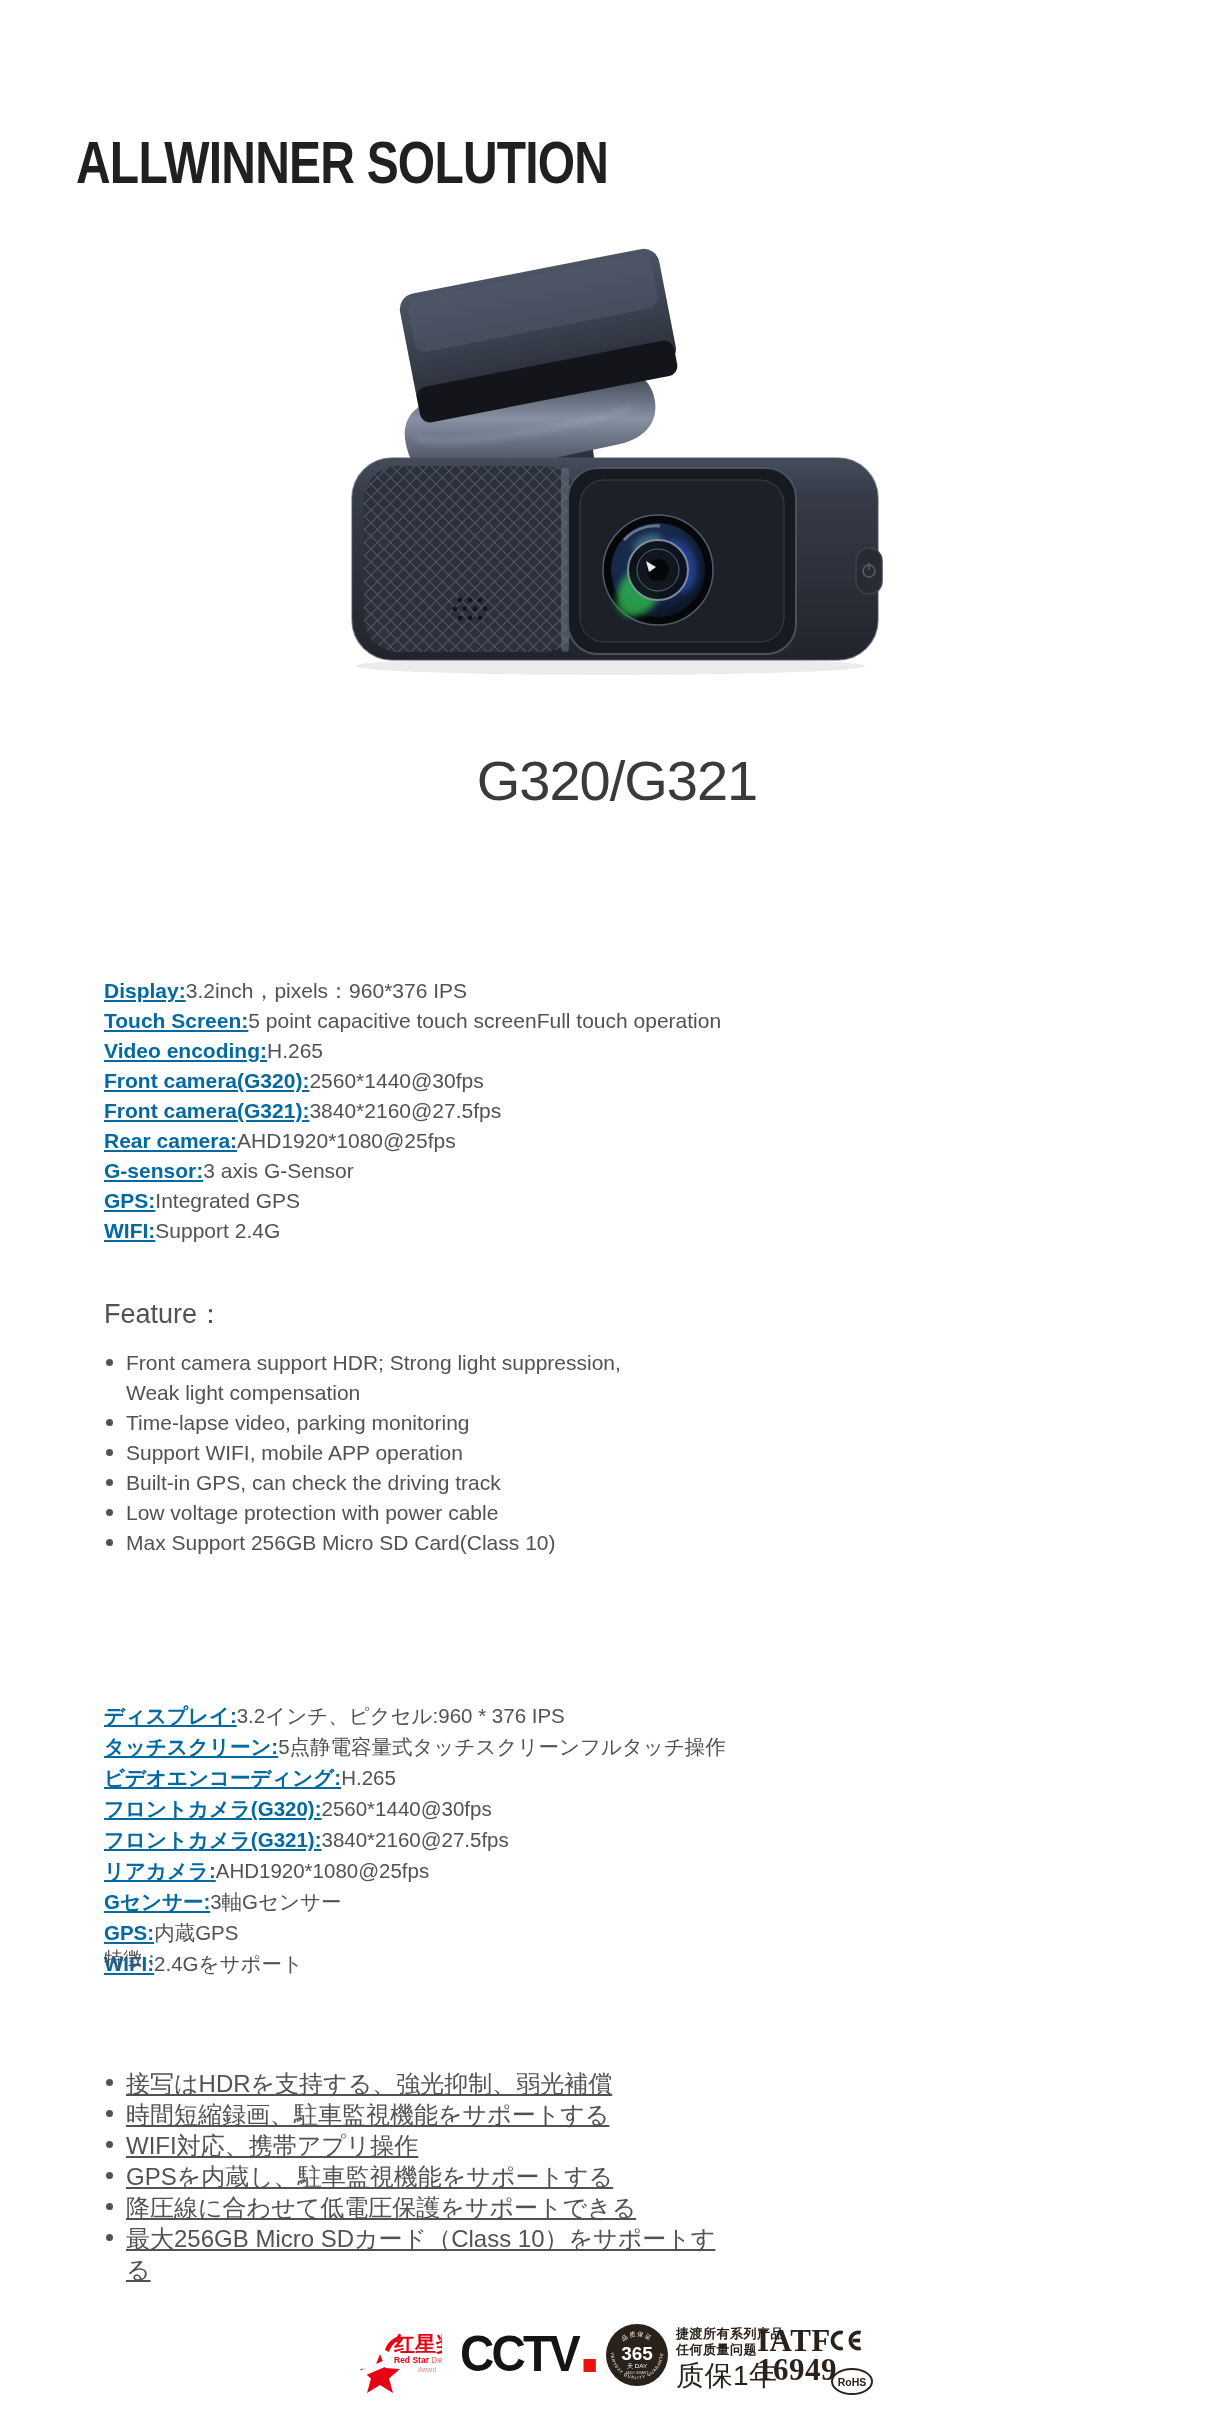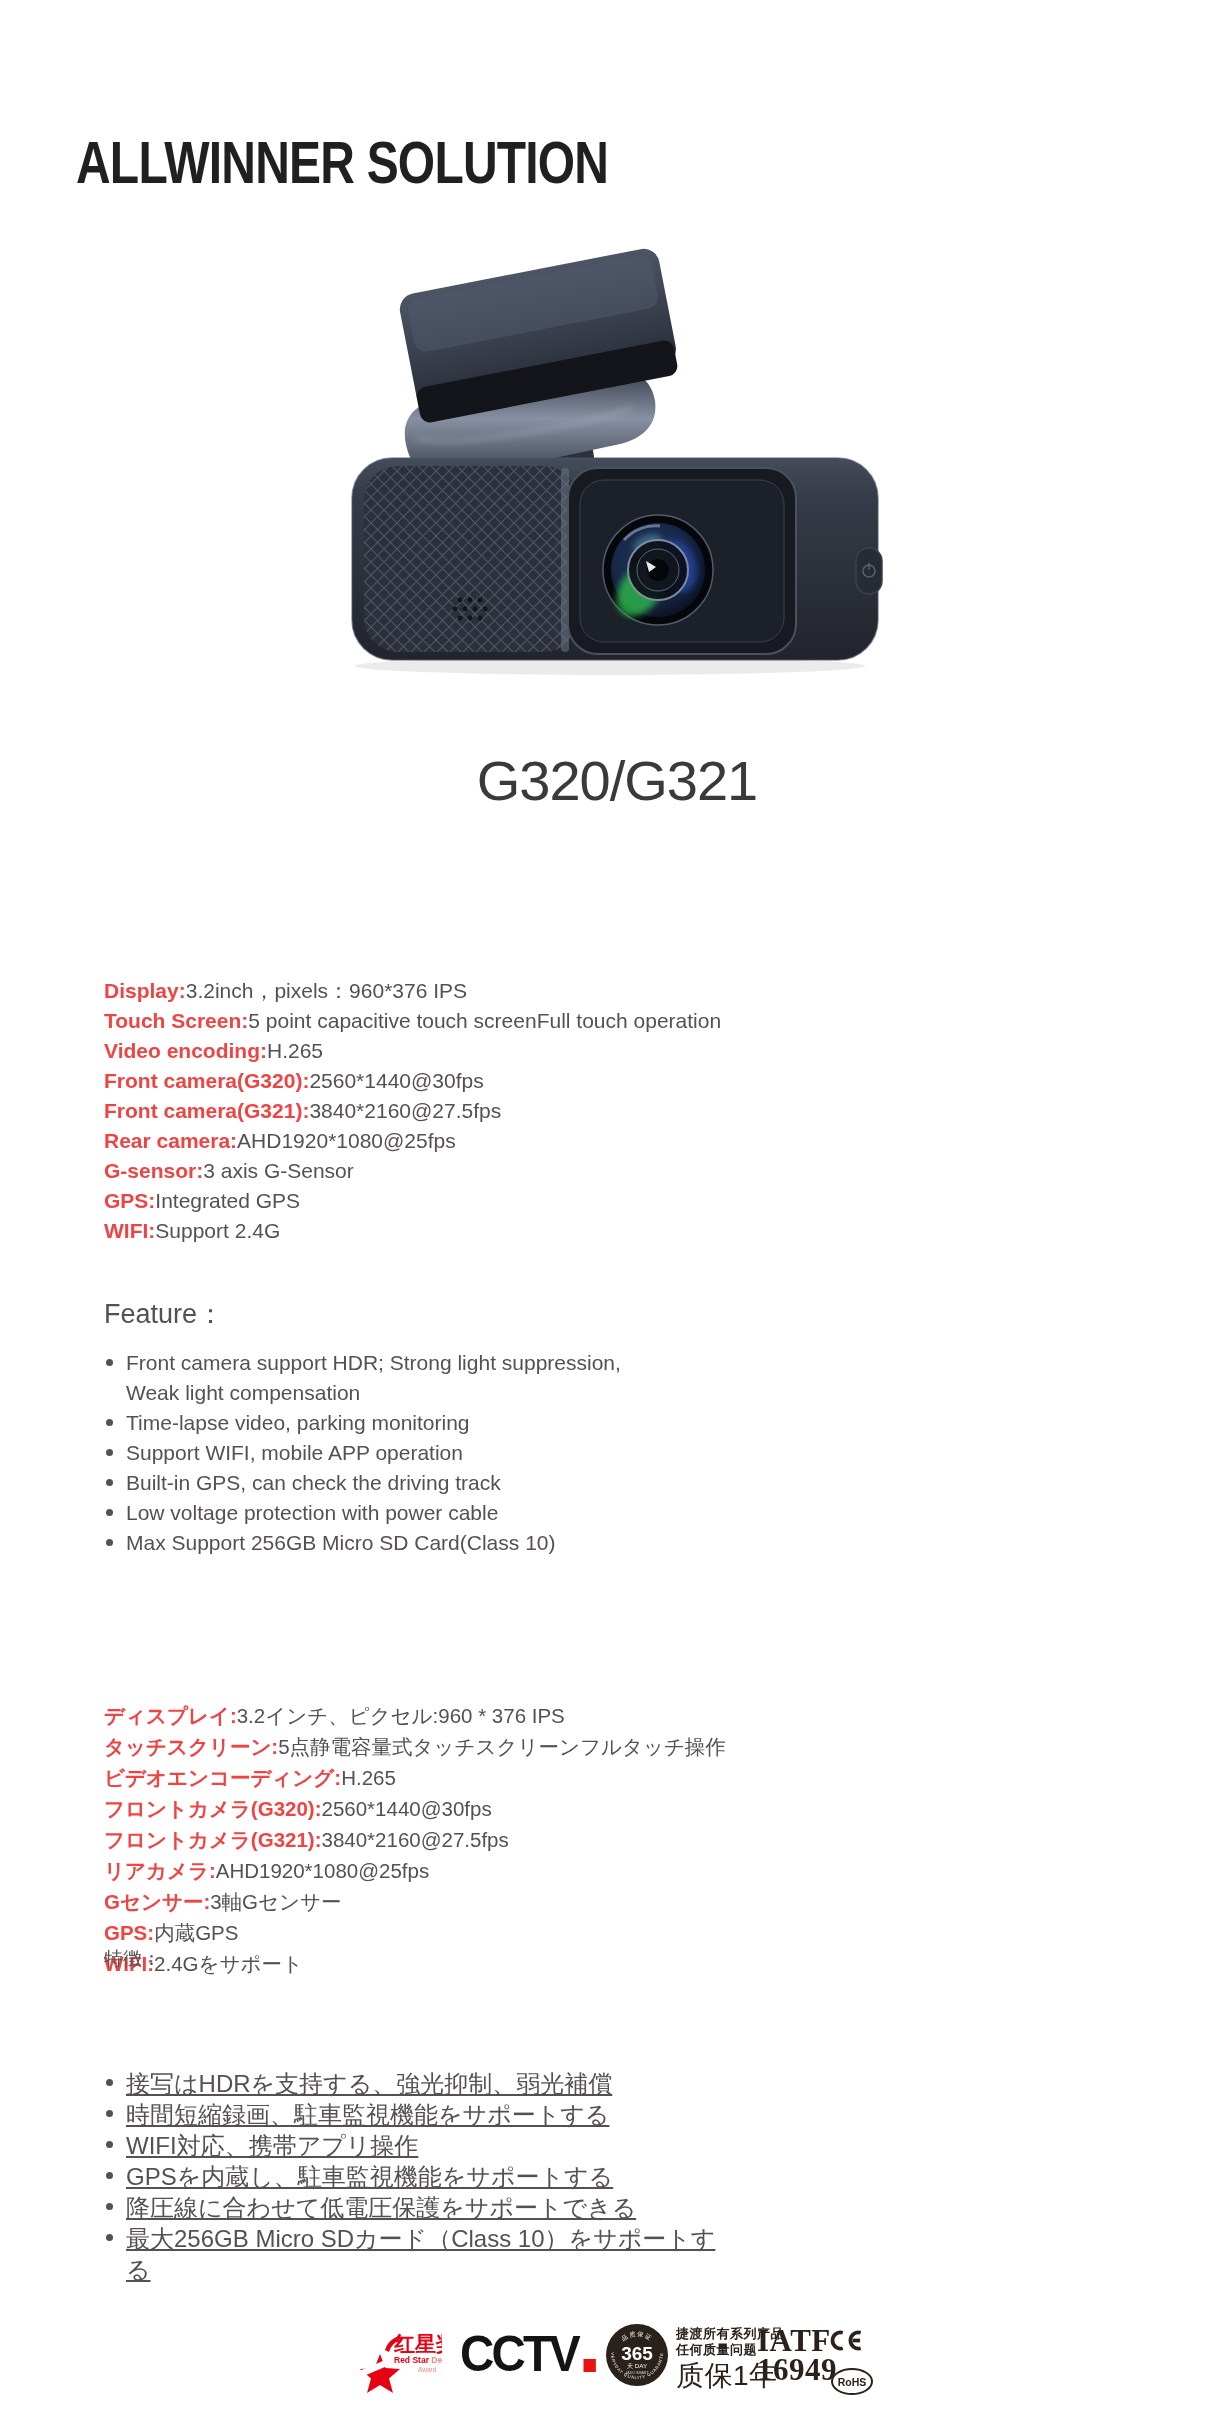--- a/index.html
+++ b/index.html
@@ -16,21 +16,21 @@
   
   .product{position:absolute;left:280px;top:120px;width:620px;height:560px;}
   .model{
     position:absolute;left:317px;top:748px;width:600px;text-align:center;
     font-size:56px;font-weight:300;color:#3a393b;letter-spacing:-1px;
   }
   
   .specs{position:absolute;left:104px;font-size:21px;line-height:30px;}
   .specs.en{top:976px;}
   .specs.jp{top:1700px;line-height:31px;font-size:20.5px;}
-  .specs b{font-weight:bold;color:#ef4444;}
+  .specs b{font-weight:bold;color:#0369a1;text-decoration:underline;}
   .feat-head{position:absolute;left:104px;color:#545153;}
   .feat-head.en{top:1296px;font-size:27px;}
   .feat-head.jp{top:1946px;font-size:19px;}
   ul.feat{
     position:absolute;left:106px;margin:0;padding:0;list-style:none;
     font-size:21px;line-height:30px;
   }
   ul.feat.en{top:1348px;width:520px;}
   ul.feat.jp{top:2068px;width:620px;line-height:31px;font-size:24px;text-decoration:underline;}
   ul.feat li{display:flex;align-items:flex-start;}

